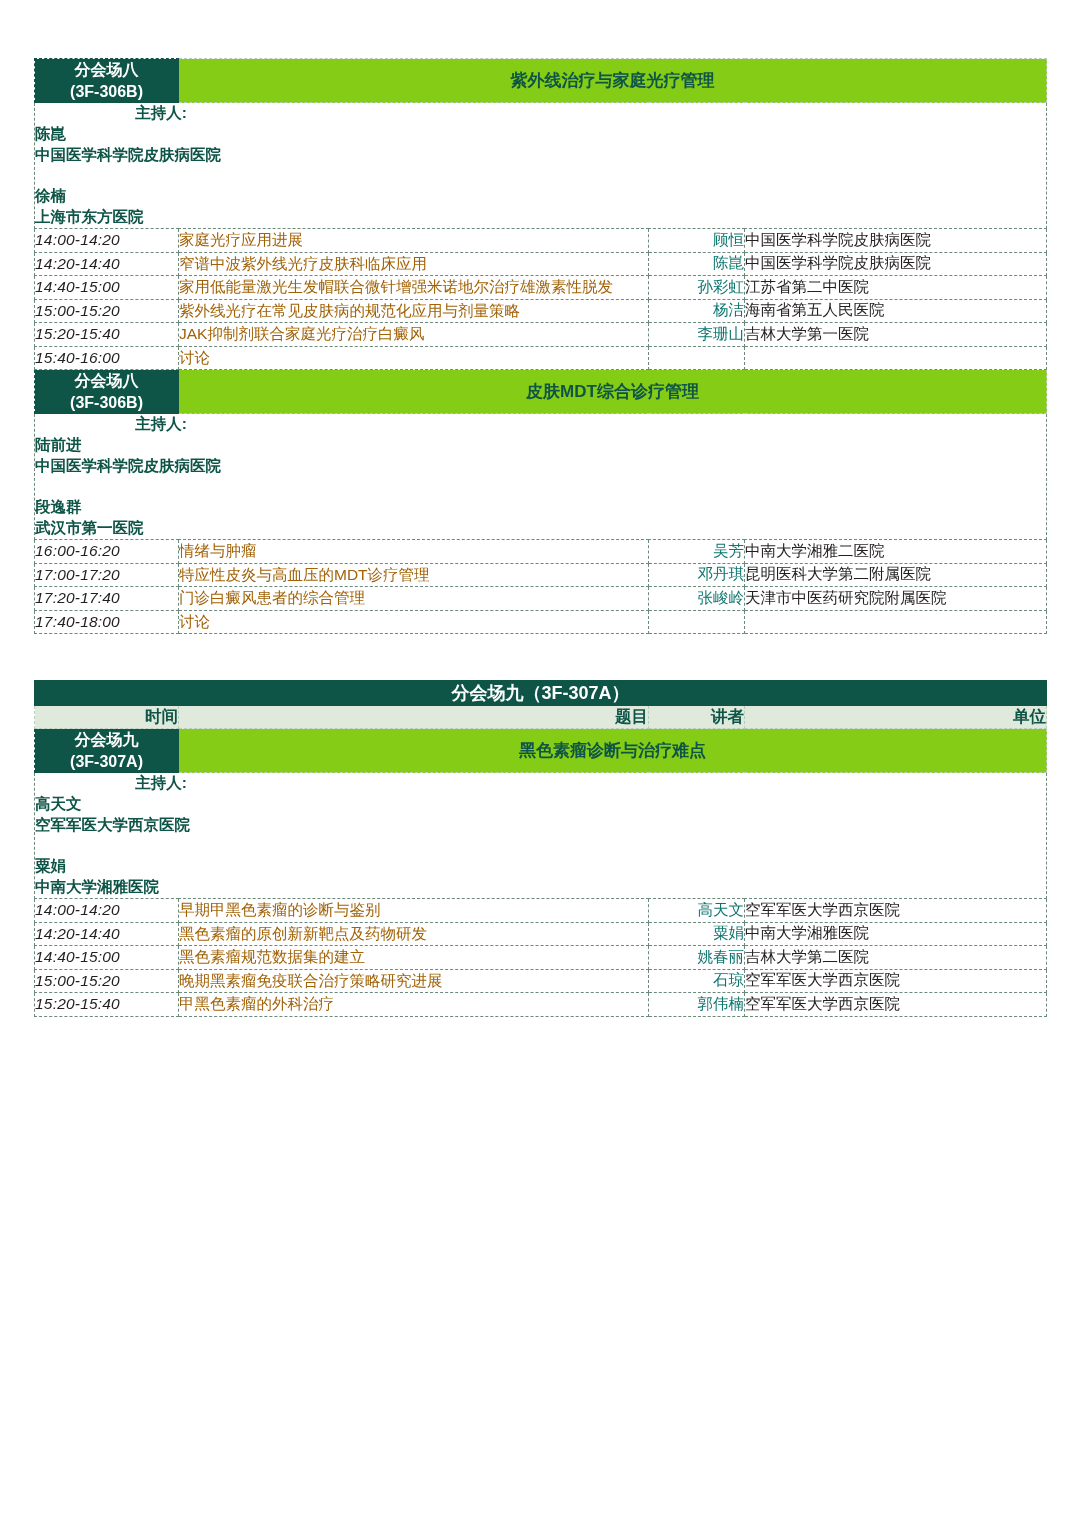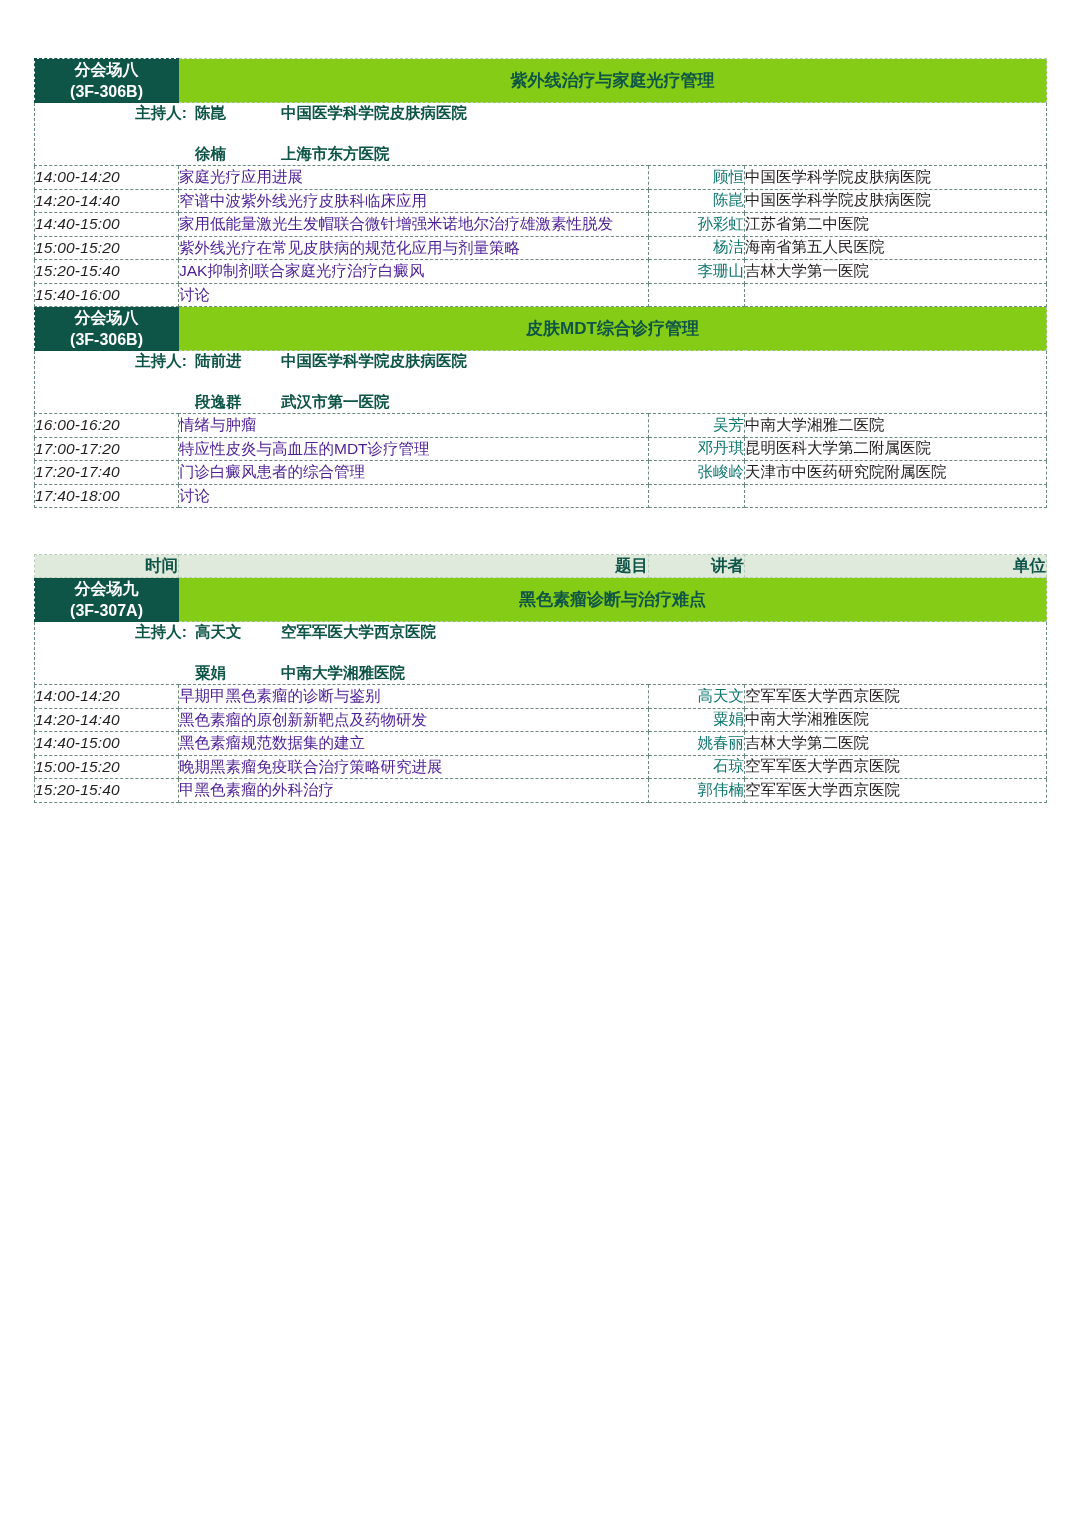--- a/index.html
+++ b/index.html
@@ -42,21 +42,21 @@
     padding: 12px 0 12px 22px;
     font-size: 15.5px;
     color: #231f20;
     letter-spacing: .2px;
     font-style: italic;
   }
   .cell-title {
     padding: 12px 14px 12px 12px;
     font-size: 15.5px;
     line-height: 1.45;
-    color: #4c1d95;
+    color: #a16207;
   }
   .cell-speaker {
     padding: 12px 6px;
     font-size: 15.5px;
     text-align: right;
     color: #0f766e;
   }
   .cell-org {
     padding: 12px 10px 12px 12px;
     font-size: 15.5px;
@@ -87,20 +87,21 @@
   .chairs {
     padding: 16px 0 16px 0;
   }
   .chair-row {
     display: flex;
     align-items: baseline;
     margin: 0 0 20px 0;
     font-weight: bold;
     font-size: 15.5px;
     color: #0e5447;
+    flex-direction: column;
   }
   .chair-row:last-child { margin-bottom: 0; }
   .chair-lead {
     width: 152px;
     text-align: right;
     padding-right: 8px;
     flex: 0 0 auto;
   }
   .chair-name {
     width: 86px;
@@ -255,20 +256,23 @@
 
   <table class="sched">
     <colgroup>
       <col class="c-time">
         <col class="c-title">
         <col class="c-speaker">
         <col class="c-org">
     </colgroup>
     <tbody>
       <tr>
+        <td class="hall-header" colspan="4">分会场九（3F-307A）</td>
+      </tr>
+      <tr>
         <td class="colhead">时间</td>
         <td class="colhead">题目</td>
         <td class="colhead">讲者</td>
         <td class="colhead">单位</td>
       </tr>
       <tr>
         <td class="band-label">
           <div>分会场九</div>
           <div>(3F-307A)</div>
         </td>

